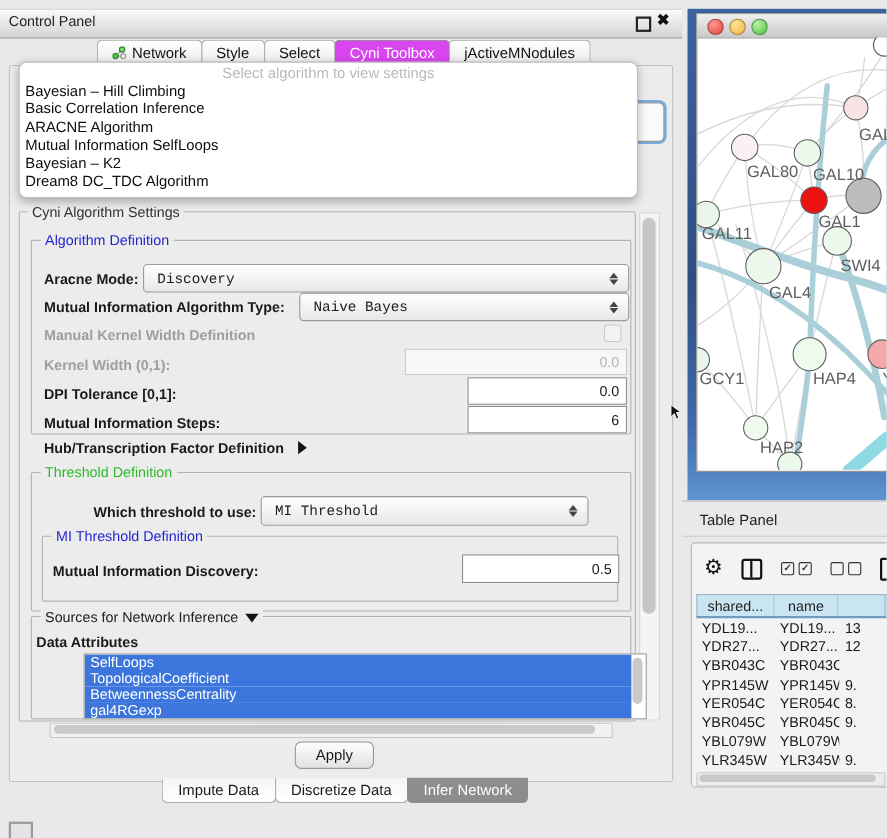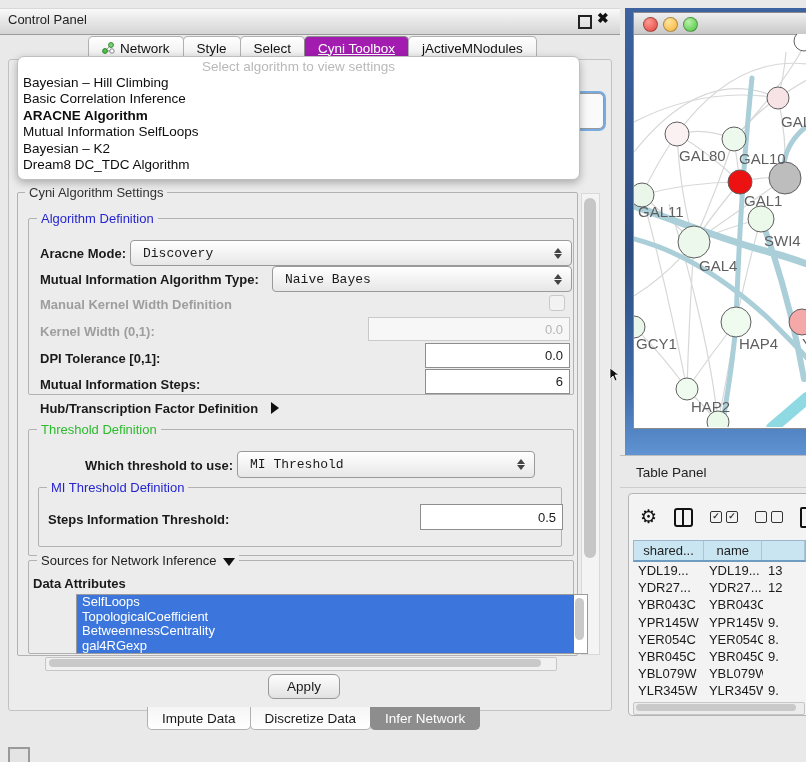--- a/index.html
+++ b/index.html
@@ -12,35 +12,35 @@
     background:linear-gradient(#f9f9f9,#d4d4d4);
     border-top:1px solid #d8d8d8;border-bottom:1px solid #9b9b9b;}
   .cp-title{left:8px;top:12px;font-size:13px;color:#222;}
   .float-btn{left:578px;top:15px;width:10px;height:10px;border:2px solid #222;background:transparent;}
   .close-btn{left:597px;top:10px;font-size:14px;font-weight:bold;color:#111;}
 
   .tabstrip{left:88px;top:36px;display:flex;align-items:flex-end;}
   .tab{height:22px;display:flex;align-items:center;gap:5px;padding:0 13px;
        border:1px solid #b0b0b0;border-bottom:none;border-radius:5px 5px 0 0;margin-right:-1px;
        background:linear-gradient(#ffffff,#ececec);font-size:13.5px;color:#111;}
-  .tab.selected{background:#a21caf;border-color:#8d8d8d;color:#fff;text-decoration:underline;}
+  .tab.selected{background:#d946ef;border-color:#8d8d8d;color:#fff;}
 
   .panel-body{left:8px;top:59px;width:602px;height:650px;background:#ececec;
     border:1px solid #c2c2c2;border-radius:3px;}
 
   
   .focus-btn{left:576px;top:93px;width:26px;height:34px;background:#fafafa;
     border:1px solid #999;border-radius:5px;box-shadow:0 0 0 2px #77ace3;z-index:2;}
 
   
   .overlay{left:17px;top:56px;width:561px;height:122px;background:#fff;
     border:1px solid #c0c0c0;border-radius:7px;box-shadow:0 3px 9px rgba(0,0,0,.28);z-index:6;}
   .overlay .ph{text-align:center;color:#b9b9b9;font-size:13.5px;padding-top:2px;height:16px;}
   .overlay .item{font-size:13.5px;line-height:16.4px;padding-left:5px;color:#0d0d0d;white-space:nowrap;}
-  .overlay .item.hl{font-weight:bold;}
+  .overlay .item.hl{font-weight:normal;}
 
   .group{border:1px solid #b2b2b2;border-radius:2px;}
   .group-label{position:absolute;top:-8px;background:#ececec;padding:0 4px;font-size:13px;white-space:nowrap;}
   .blue{color:#2525cf;}
   .green{color:#2dbb2d;}
 
   .lbl{font-size:13px;font-weight:bold;color:#1a1a1a;white-space:nowrap;}
   .lbl.dis{color:#9e9e9e;}
 
   .combo{background:linear-gradient(#ffffff,#e7e7e7);border:1px solid #9a9a9a;border-radius:4px;
@@ -214,21 +214,21 @@
   <div class="abs combo" style="left:237px;top:451px;width:296px;height:25px;">
     <span class="val">MI Threshold</span>
     <span class="spin">
         <i class="up"></i>
         <i class="dn"></i>
       </span>
   </div>
   <div class="abs group" style="left:38px;top:487px;width:522px;height:58px;">
     <span class="group-label blue" style="left:8px;">MI Threshold Definition</span>
   </div>
-  <div class="abs lbl" style="left:48px;top:512px;">Steps Information Threshold:</div>
+  <div class="abs lbl" style="left:48px;top:512px;">Mutual Information Discovery:</div>
   <div class="abs field" style="left:420px;top:504px;width:135px;height:24px;">0.5</div>
 
   <div class="abs group" style="left:28px;top:560px;width:544px;height:92px;">
     <span class="group-label" style="left:8px;color:#222;">
       <span>Sources for Network Inference</span><span class="tri-down"></span>
     </span>
   </div>
   <div class="abs lbl" style="left:33px;top:576px;">Data Attributes</div>
   <div class="abs listbox">
     <div id="attr-list">

